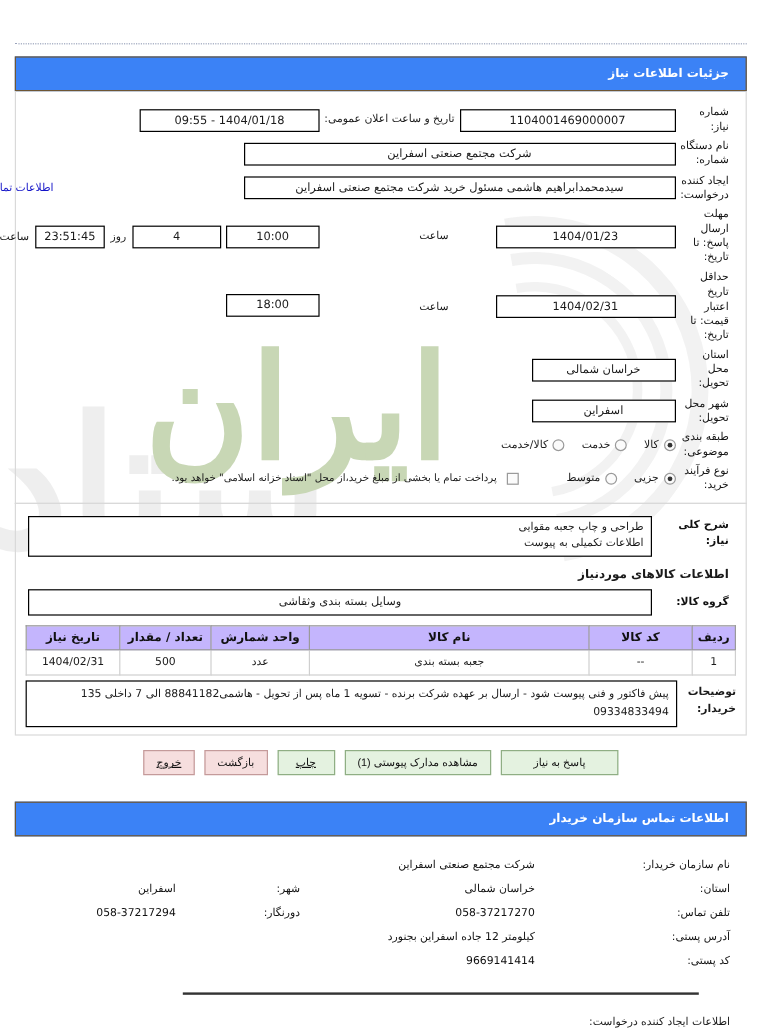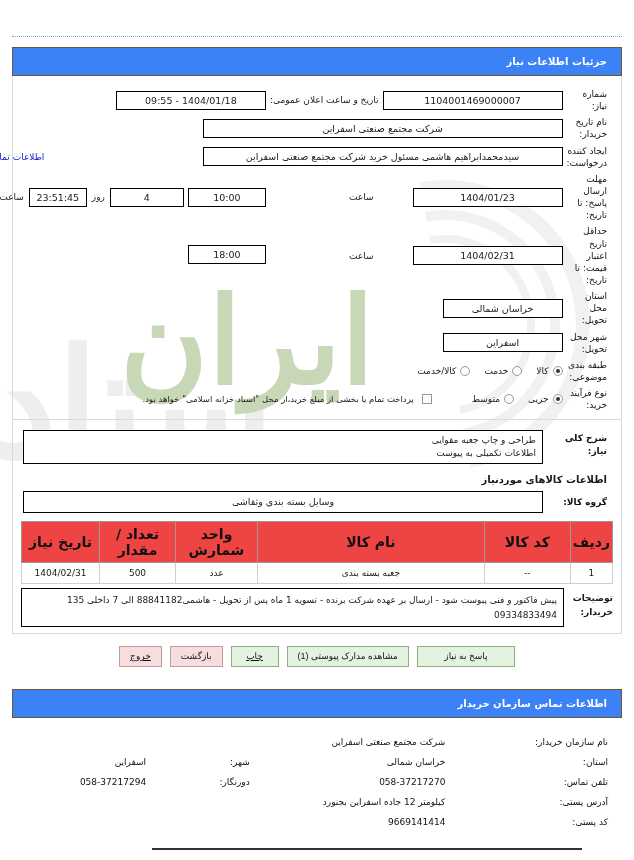--- a/index.html
+++ b/index.html
@@ -158,23 +158,23 @@
 
   
   table.goods {
     width: 100%;
     border-collapse: collapse;
     margin-top: 6px;
     background: #fff;
     border: 1px solid #9a9a9a;
   }
   table.goods th {
-    background: #ef4444;
+    background: #c4b5fd;
     border: 1px solid #9a9a9a;
-    font-size: 14px;
+    font-size: 10px;
     font-weight: bold;
     padding: 4px 2px;
     text-align: center;
     color: #111;
   }
   table.goods td {
     border: 1px solid #cfcfcf;
     font-size: 9px;
     padding: 5px 2px;
     text-align: center;
@@ -261,21 +261,21 @@
         <td style="width:190px">
               <span class="fld w-num">1104001469000007</span>
             </td>
         <td class="inline-lbl" style="text-align:center">تاریخ و ساعت اعلان عمومی:</td>
         <td colspan="2">
               <span class="fld w-date">1404/01/18 - 09:55</span>
             </td>
       </tr>
 
       <tr>
-        <td class="lbl">نام تاریخ خریدار:</td>
+        <td class="lbl">نام دستگاه شماره:</td>
         <td colspan="4">
               <span class="fld w-wide2" style="width:360px">شرکت مجتمع  صنعتی  اسفراین</span>
             </td>
       </tr>
 
       <tr>
         <td class="lbl">ایجاد کننده درخواست:</td>
         <td colspan="3">
               <span class="fld" style="width:360px">سیدمحمدابراهیم  هاشمی  مسئول خرید شرکت مجتمع  صنعتی  اسفراین</span>
             </td>

